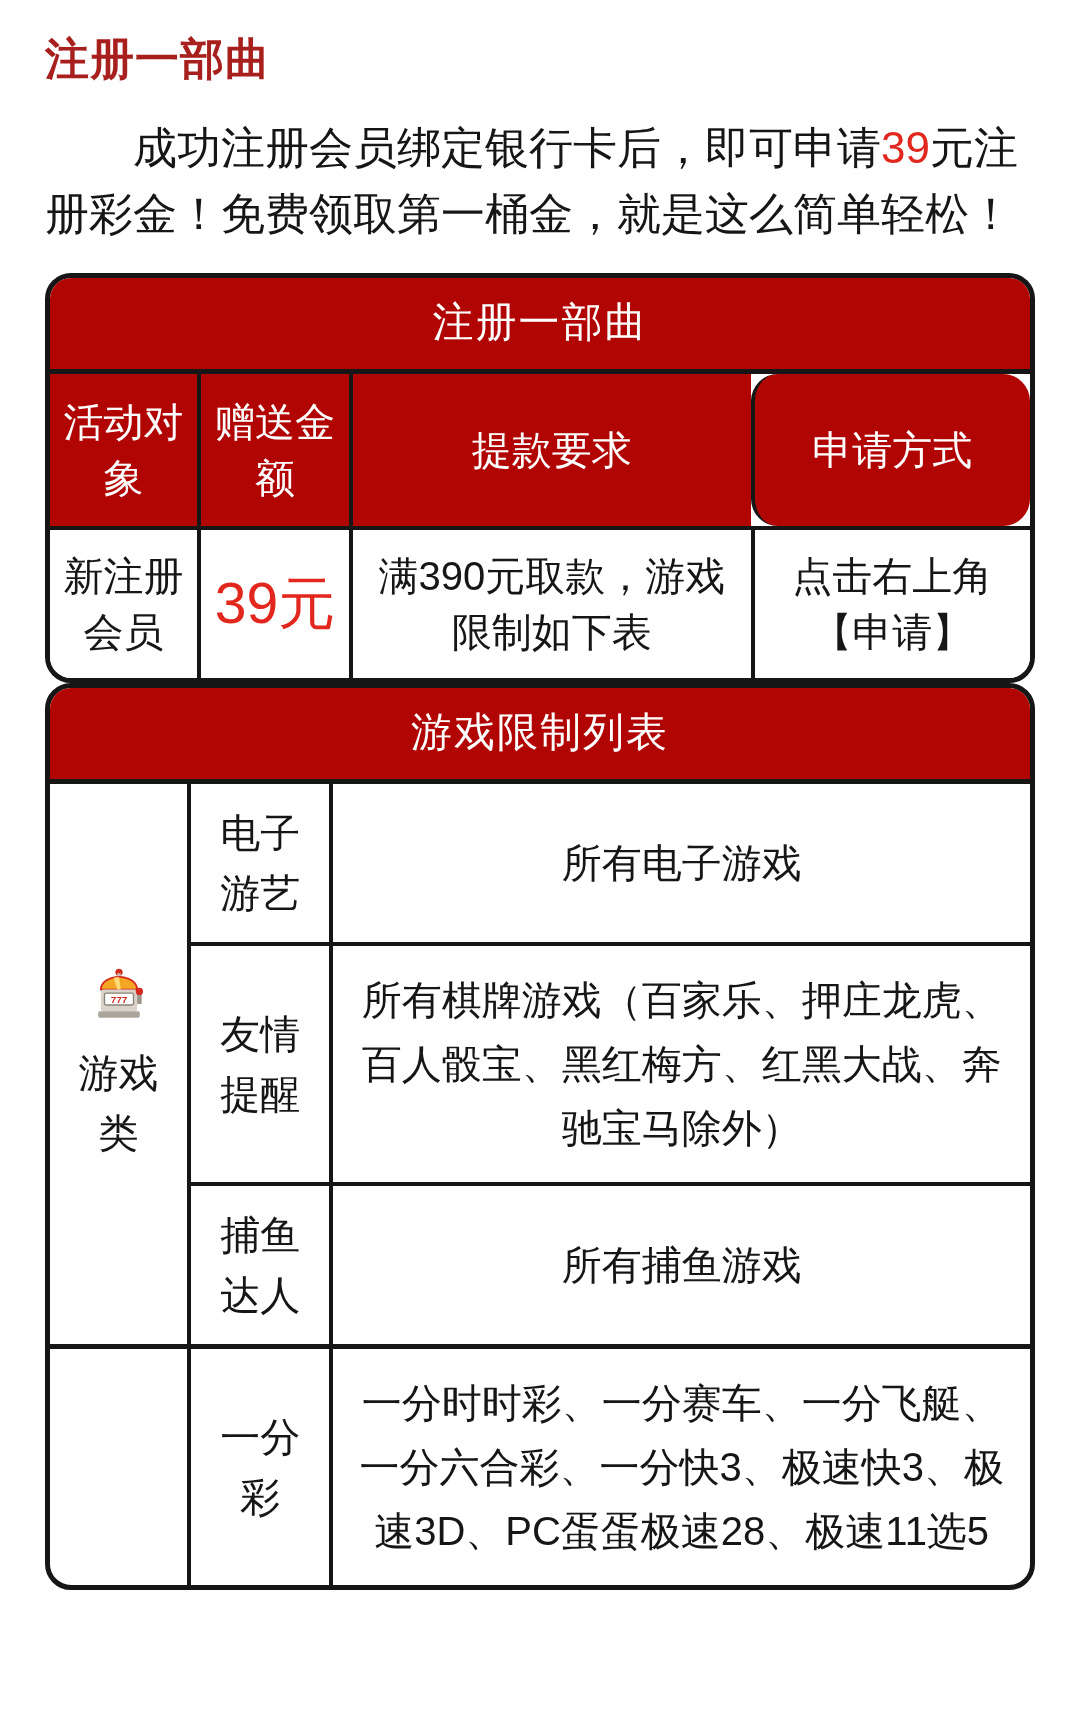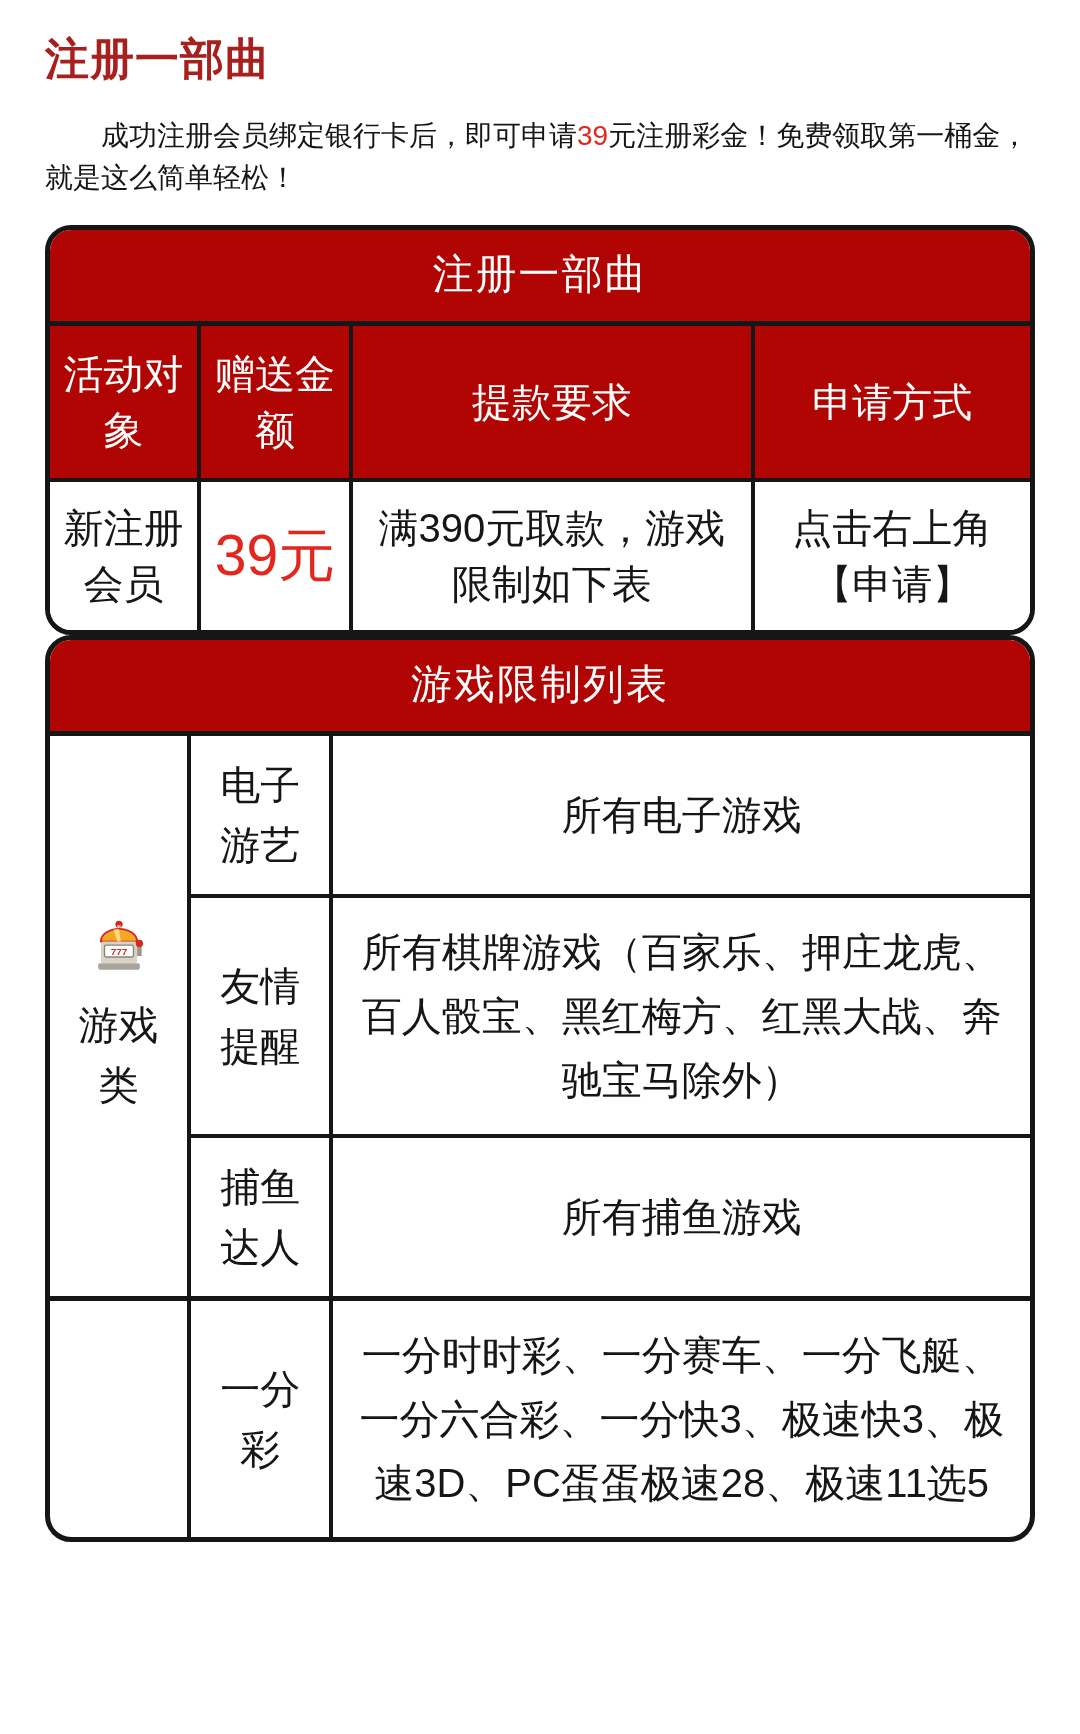--- a/index.html
+++ b/index.html
@@ -14,21 +14,21 @@
   .page { padding: 22px 45px 40px 45px; }
 
   h1.page-title {
     font-size: 44px;
     font-weight: 700;
     color: #a8201e;
     margin: 8px 0 26px 0;
     letter-spacing: 1px;
   }
 
-  .para { font-size: 28px; line-height: 1.5; font-weight: 400; }
+  .para { font-size: 44px; line-height: 1.5; font-weight: 400; }
   .intro { text-indent: 2em; margin-bottom: 26px; }
   .note  { margin: 28px 0 30px 0; line-height: 1.55; }
   .red { color: #e2271e; }
 
   
   .tbl {
     border: 5px solid #161616;
     border-radius: 26px;
     overflow: hidden;
     background: #fff;
@@ -55,21 +55,21 @@
   #t1 th + th, #t1 td + td { border-left: 4px solid #161616; }
   #t1 td {
     border-top: 4px solid #161616;
     padding: 18px 8px;
     line-height: 1.4;
     background: #fff;
   }
   #t1 .c-target { width: 15%; }
   #t1 .c-amount { width: 15.5%; }
   #t1 .c-req    { width: 41%; }
-  #t1 .c-method { width: 28.5%; }
+  #t1 .c-method { width: 28.5%; border-radius: 27px; }
   .amount-value { color: #e2271e; font-size: 57px; }
 
   
   #t2 .cat   { width: 14%;   padding: 14px 7px; }
   #t2 .sub   { width: 14.5%; padding: 19px 6px; }
   #t2 .games { padding: 22px 14px; line-height: 1.6; }
   #t2 .sub, #t2 .games { border-left: 4px solid #161616; }
   #t2 tr.bt .sub, #t2 tr.bt .games { border-top: 4px solid #161616; }
   #t2 tr.gt td { border-top: 5px solid #161616; }
   .w2 { width: 2em; margin: 0 auto; line-height: 1.5; }

